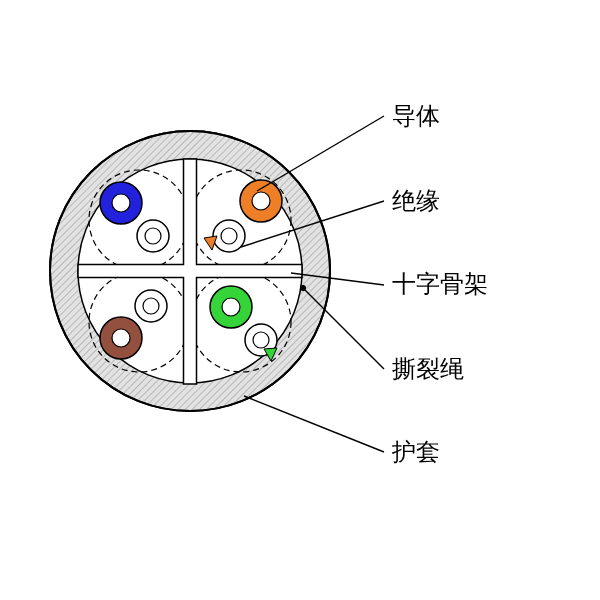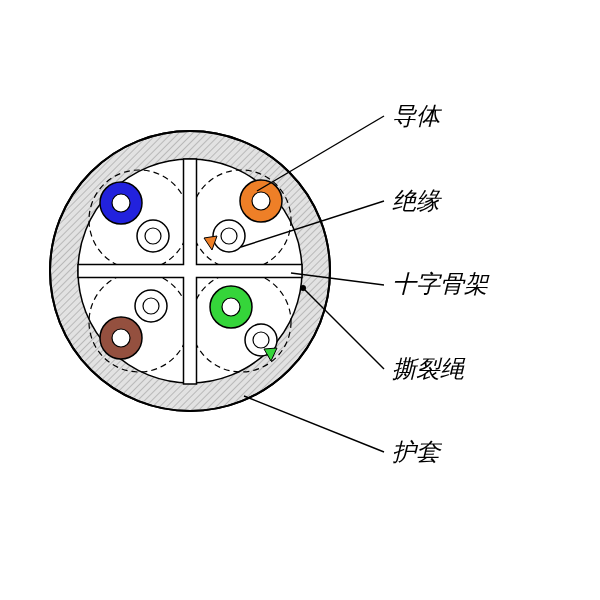--- a/index.html
+++ b/index.html
@@ -7,21 +7,20 @@
     padding: 0;
     width: 600px;
     height: 600px;
     background: #ffffff;
     font-family: "Liberation Serif", serif;
   }
   .canvas-wrap {
     width: 488px;
     height: 600px;
     position: relative;
-    font-style: italic;
   }
   svg { display: block; }
   text.diagram-label {
     font-family: "Liberation Serif", serif;
     font-size: 24px;
     fill: #000000;
   }
 </style>
 </head>
 <body>

